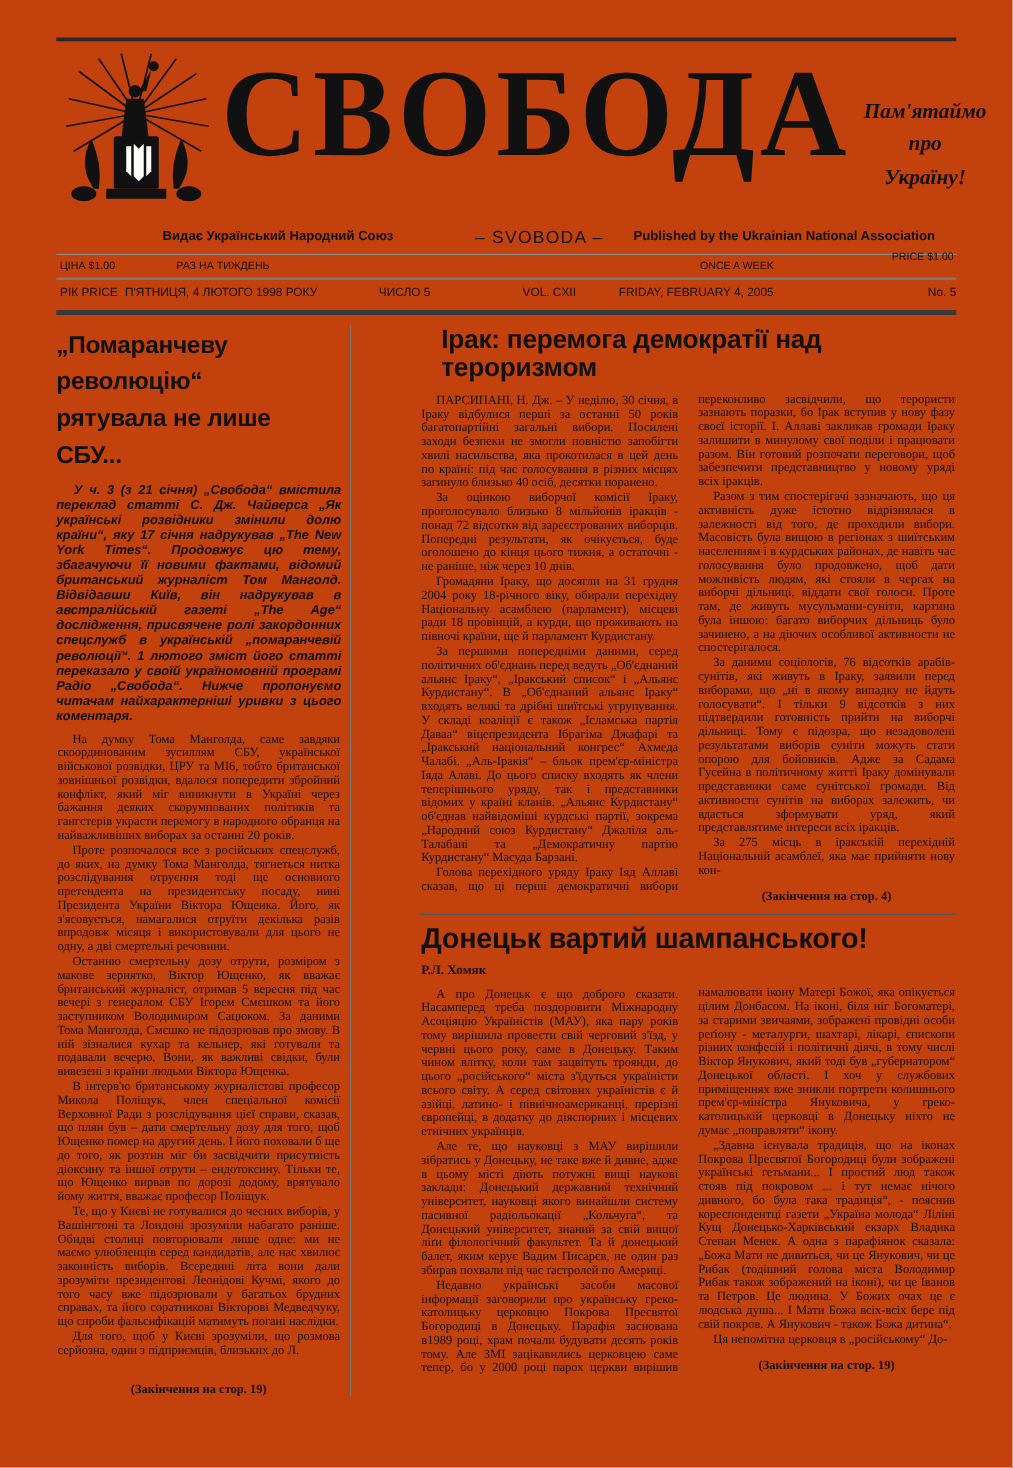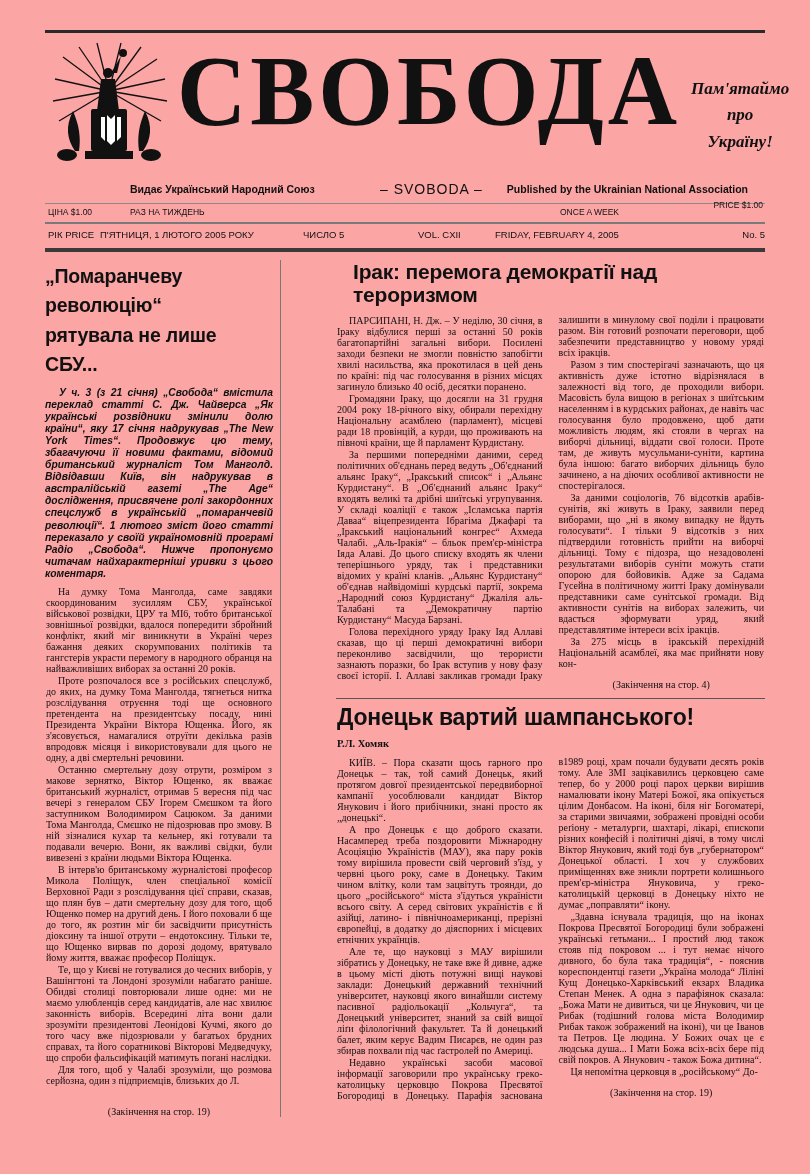--- a/index.html
+++ b/index.html
@@ -1,18 +1,18 @@
 <!DOCTYPE html>
 <html lang="uk"><head>
 <meta charset="utf-8">
 <style>
   html,body{margin:0;padding:0;background:#e8e8e4;}
   .page{
     position:relative;width:810px;height:1174px;margin:0 auto;
-    background:#fca5a5;color:#111;overflow:hidden;
+    background:#c2410c;color:#111;overflow:hidden;
     font-family:"Liberation Serif", serif;
   }
   .inner{position:relative;width:720px;margin:0 auto;padding-top:30px;}
   .rule{border:0;margin:0;}
   .rule.top{border-top:3px solid #2a2a2a;}
   .rule.thin{border-top:1px solid #8a8a8a;}
   .rule.thin2{border-top:2px solid #7a7a7a;}
   .rule.thick{border-top:4px solid #3a3a3a;}
   .rule.mid{border-top:1px solid #555;margin:8px 0 6px 0;}
 
@@ -27,21 +27,21 @@
     font-family:"Liberation Serif", serif;font-style:italic;font-weight:bold;
     font-size:17px;line-height:1.55;margin-top:37px;}
   .publisher-row{position:relative;height:16px;font-family:"Liberation Sans", sans-serif;
     font-size:10.5px;font-weight:bold;margin-top:2px;margin-bottom:4px;}
   .publisher-row .pub-uk{position:absolute;left:85px;top:0;}
   .publisher-row .pub-mid{position:absolute;left:335px;top:-2px;font-weight:normal;font-size:14px;letter-spacing:1px;}
   .publisher-row .pub-en{position:absolute;right:17px;top:0;}
 
   .info-row{position:relative;height:15px;font-family:"Liberation Sans", sans-serif;font-size:8.5px;padding-top:3px;}
   .info-row .cina{position:absolute;left:3px;}
-  .info-row .raz{position:absolute;left:85px;}
+  .info-row .raz{position:absolute;left:96px;}
   .info-row .once{position:absolute;left:515px;}
   .info-row .price{position:absolute;right:2px;top:-4px;}
 
   .date-row{position:relative;height:19px;font-family:"Liberation Sans", sans-serif;font-size:9.5px;padding-top:5px;}
   .date-row .rik{position:absolute;left:3px;}
   .date-row .dateuk{position:absolute;left:55px;}
   .date-row .chyslo{position:absolute;left:258px;}
   .date-row .vol{position:absolute;left:373px;}
   .date-row .dateen{position:absolute;left:450px;}
   .date-row .no{position:absolute;right:0;}
@@ -49,21 +49,21 @@
   
   .content{display:flex;margin-top:8px;gap:48px;}
   .left-article{width:236px;flex:0 0 236px;border-right:1px solid #777;padding-right:7px;box-sizing:border-box;}
   .right-col{flex:1;padding-left:7px;min-width:0;}
 
   .orange-headline{font-family:"Liberation Sans", sans-serif;font-weight:bold;
     font-size:19.5px;line-height:1.5;margin:2px 0 8px 0;letter-spacing:-0.2px;}
   .intro-p{font-family:"Liberation Sans", sans-serif;font-weight:bold;font-style:italic;
     font-size:10.3px;line-height:1.17;text-align:justify;text-indent:14px;margin:0 0 6px 0;}
   .body-p{font-size:10px;line-height:1.1;text-align:justify;text-indent:12px;margin:1px;}
-  .cont{font-size:10px;font-weight:normal;text-align:center;margin:20px 0 0 0;}
+  .cont{font-size:10px;font-weight:bold;text-align:center;margin:20px 0 0 0;}
 
   .iraq-headline{font-family:"Liberation Sans", sans-serif;font-weight:bold;
     font-size:21px;line-height:1.1;margin:0 0 8px 17px;letter-spacing:-0.2px;}
   .don-headline{font-family:"Liberation Sans", sans-serif;font-weight:bold;
     font-size:23px;line-height:1.1;margin:2px 0 8px 1px;letter-spacing:-0.2px;}
   .byline{font-size:10.5px;font-weight:bold;margin:0 0 7px 1px;}
   .cols{column-count:2;column-gap:14px;}
   .cols .cont{margin-top:10px;}
 </style>
 </head>
@@ -129,21 +129,21 @@
       <span class="cina">ЦІНА $1.00</span>
       <span class="raz">РАЗ НА ТИЖДЕНЬ</span>
       <span class="once">ONCE A WEEK</span>
       <span class="price">PRICE $1.00</span>
     </div>
 
     <hr class="rule thin2">
 
     <div class="date-row">
       <span class="rik">РІК PRICE</span>
-      <span class="dateuk">П'ЯТНИЦЯ, 1 ЛЮТОГО 2005 РОКУ</span>
+      <span class="dateuk">П'ЯТНИЦЯ, 4 ЛЮТОГО 1998 РОКУ</span>
       <span class="chyslo">ЧИСЛО 5</span>
       <span class="vol">VOL. CXII</span>
       <span class="dateen">FRIDAY, FEBRUARY 4, 2005</span>
       <span class="no">No. 5</span>
     </div>
 
     <hr class="rule thick">
 
     <main class="content">
 
@@ -152,51 +152,51 @@
           <span>„Помаранчеву революцію“</span><br>
           <span>рятувала не лише СБУ...</span>
         </h2>
         <p class="intro-p">У ч. 3 (з 21 січня) „Свобода“ вмістила переклад статті С. Дж. Чайверса „Як українські розвідники змінили долю країни“, яку 17 січня надрукував „The New York Times“. Продовжує цю тему, збагачуючи її новими фактами, відомий британський журналіст Том Манголд. Відвідавши Київ, він надрукував в австралійській газеті „The Age“ дослідження, присвячене ролі закордонних спецслужб в українській „помаранчевій революції“. 1 лютого зміст його статті переказало у своїй україномовній програмі Радіо „Свобода“. Нижче пропонуємо читачам найхарактерніші уривки з цього коментаря.</p>
         <div>
             <p class="body-p">На думку Тома Манголда, саме завдяки скоординованим зусиллям СБУ, української військової розвідки, ЦРУ та МІ6, тобто британської зовнішньої розвідки, вдалося попередити збройний конфлікт, який міг виникнути в Україні через бажання деяких скорумпованих політиків та гангстерів украсти перемогу в народного обранця на найважливіших виборах за останні 20 років.</p>
             <p class="body-p">Проте розпочалося все з російських спецслужб, до яких, на думку Тома Манголда, тягнеться нитка розслідування отруєння тоді ще основного претендента на президентську посаду, нині Президента України Віктора Ющенка. Його, як з'ясовується, намагалися отруїти декілька разів впродовж місяця і використовували для цього не одну, а дві смертельні речовини.</p>
             <p class="body-p">Останню смертельну дозу отрути, розміром з макове зернятко, Віктор Ющенко, як вважає британський журналіст, отримав 5 вересня під час вечері з генералом СБУ Ігорем Смєшком та його заступником Володимиром Сацюком. За даними Тома Манголда, Смєшко не підозрював про змову. В ній зізналися кухар та кельнер, які готували та подавали вечерю. Вони, як важливі свідки, були вивезені з країни людьми Віктора Ющенка.</p>
             <p class="body-p">В інтерв'ю британському журналістові професор Микола Поліщук, член спеціальної комісії Верховної Ради з розслідування цієї справи, сказав, що плян був – дати смертельну дозу для того, щоб Ющенко помер на другий день. І його поховали б ще до того, як розтин міг би засвідчити присутність діоксину та іншої отрути – ендотоксину. Тільки те, що Ющенко вирвав по дорозі додому, врятувало йому життя, вважає професор Поліщук.</p>
             <p class="body-p">Те, що у Києві не готувалися до чесних виборів, у Вашінгтоні та Лондоні зрозуміли набагато раніше. Обидві столиці повторювали лише одне: ми не маємо улюбленців серед кандидатів, але нас хвилює законність виборів. Всередині літа вони дали зрозуміти президентові Леонідові Кучмі, якого до того часу вже підозрювали у багатьох брудних справах, та його соратникові Вікторові Медведчуку, що спроби фальсифікацій матимуть погані наслідки.</p>
-            <p class="body-p">Для того, щоб у Чалабі зрозуміли, що розмова серйозна, один з підприємців, близьких до Л.</p>
+            <p class="body-p">Для того, щоб у Києві зрозуміли, що розмова серйозна, один з підприємців, близьких до Л.</p>
           </div>
         <p class="cont">(Закінчення на стор. 19)</p>
       </section>
 
       <section class="right-col">
 
         <article>
           <h2 class="iraq-headline">Ірак: перемога демократії над тероризмом</h2>
           <div class="cols">
             <div>
                 <p class="body-p">ПАРСИПАНІ, Н. Дж. – У неділю, 30 січня, в Іраку відбулися перші за останні 50 років багатопартійні загальні вибори. Посилені заходи безпеки не змогли повністю запобігти хвилі насильства, яка прокотилася в цей день по країні: під час голосування в різних місцях загинуло близько 40 осіб, десятки поранено.</p>
+                <p class="body-p">За оцінкою виборчої комісії Іраку, проголосувало близько 8 мільйонів іракців - понад 72 відсотки від зареєстрованих виборців. Попередні результати, як очікується, буде оголошено до кінця цього тижня, а остаточні - не раніше, ніж через 10 днів.</p>
                 <p class="body-p">Громадяни Іраку, що досягли на 31 грудня 2004 року 18-річного віку, обирали перехідну Національну асамблею (парламент), місцеві ради 18 провінцій, а курди, що проживають на півночі країни, ще й парламент Курдистану.</p>
                 <p class="body-p">За першими попередніми даними, серед політичних об'єднань перед ведуть „Об'єднаний альянс Іраку“, „Іракський список“ і „Альянс Курдистану“. В „Об'єднаний альянс Іраку“ входять великі та дрібні шиїтські угрупування. У складі коаліції є також „Ісламська партія Даваа“ віцепрезидента Ібрагіма Джафарі та „Іракський національний конгрес“ Ахмеда Чалабі. „Аль-Іракія“ – бльок прем'єр-міністра Іяда Алаві. До цього списку входять як члени теперішнього уряду, так і представники відомих у країні кланів. „Альянс Курдистану“ об'єднав найвідоміші курдські партії, зокрема „Народний союз Курдистану“ Джаліля аль-Талабані та „Демократичну партію Курдистану“ Масуда Барзані.</p>
                 <p class="body-p">Голова перехідного уряду Іраку Іяд Аллаві сказав, що ці перші демократичні вибори переконливо засвідчили, що терористи зазнають поразки, бо Ірак вступив у нову фазу своєї історії. І. Аллаві закликав громади Іраку залишити в минулому свої поділи і працювати разом. Він готовий розпочати переговори, щоб забезпечити представництво у новому уряді всіх іракців.</p>
                 <p class="body-p">Разом з тим спостерігачі зазначають, що ця активність дуже істотно відрізнялася в залежності від того, де проходили вибори. Масовість була вищою в регіонах з шиїтським населенням і в курдських районах, де навіть час голосування було продовжено, щоб дати можливість людям, які стояли в чергах на виборчі дільниці, віддати свої голоси. Проте там, де живуть мусульмани-суніти, картина була іншою: багато виборчих дільниць було зачинено, а на діючих особливої активности не спостерігалося.</p>
                 <p class="body-p">За даними соціологів, 76 відсотків арабів-сунітів, які живуть в Іраку, заявили перед виборами, що „ні в якому випадку не йдуть голосувати“. І тільки 9 відсотків з них підтвердили готовність прийти на виборчі дільниці. Тому є підозра, що незадоволені результатами виборів суніти можуть стати опорою для бойовиків. Адже за Садама Гусейна в політичному житті Іраку домінували представники саме сунітської громади. Від активности сунітів на виборах залежить, чи вдасться зформувати уряд, який представлятиме інтереси всіх іракців.</p>
                 <p class="body-p">За 275 місць в іракській перехідній Національній асамблеї, яка має прийняти нову кон-</p>
               </div>
             <p class="cont">(Закінчення на стор. 4)</p>
           </div>
         </article>
 
         <hr class="rule mid">
 
         <article>
           <h2 class="don-headline">Донецьк вартий шампанського!</h2>
           <div class="byline">Р.Л. Хомяк</div>
           <div class="cols">
             <div>
-                <p class="body-p">КИЇВ. – Пора сказати щось гарного про Донецьк – так, той самий Донецьк, який протягом довгої президентської передвиборної кампанії уособлювали кандидат Віктор Янукович і його прибічники, знані просто як „донецькі“.</p>
                 <p class="body-p">А про Донецьк є що доброго сказати. Насамперед треба поздоровити Міжнародну Асоціяцію Україністів (МАУ), яка пару років тому вирішила провести свій черговий з'їзд, у червні цього року, саме в Донецьку. Таким чином влітку, коли там зацвітуть троянди, до цього „російського“ міста з'їдуться україністи всього світу. А серед світових україністів є й азійці, латино- і північноамериканці, прерізні європейці, в додатку до діяспорних і місцевих етнічних українців.</p>
                 <p class="body-p">Але те, що науковці з МАУ вирішили зібратись у Донецьку, не таке вже й дивне, адже в цьому місті діють потужні вищі наукові заклади: Донецький державний технічний університет, науковці якого винайшли систему пасивної радіольокації „Кольчуга“, та Донецький університет, знаний за свій вищої ліґи філологічний факультет. Та й донецький балет, яким керує Вадим Писарєв, не один раз збирав похвали під час ґастролей по Америці.</p>
                 <p class="body-p">Недавно українські засоби масової інформації заговорили про українську греко-католицьку церковцю Покрова Пресвятої Богородиці в Донецьку. Парафія заснована в1989 році, храм почали будувати десять років тому. Але ЗМІ зацікавились церковцею саме тепер, бо у 2000 році парох церкви вирішив намалювати ікону Матері Божої, яка опікується цілим Донбасом. На іконі, біля ніг Богоматері, за старими звичаями, зображені провідні особи реґіону - металурги, шахтарі, лікарі, єпископи різних конфесій і політичні діячі, в тому числі Віктор Янукович, який тоді був „губернатором“ Донецької області. І хоч у службових приміщеннях вже зникли портрети колишнього прем'єр-міністра Януковича, у греко-католицькій церковці в Донецьку ніхто не думає „поправляти“ ікону.</p>
                 <p class="body-p">„Здавна існувала традиція, що на іконах Покрова Пресвятої Богородиці були зображені українські гетьмани... І простий люд також стояв під покровом ... і тут немає нічого дивного, бо була така традиція“, - пояснив кореспондентці газети „Україна молода“ Ліліні Кущ Донецько-Харківський екзарх Владика Степан Менек. А одна з парафіянок сказала: „Божа Мати не дивиться, чи це Янукович, чи це Рибак (тодішний голова міста Володимир Рибак також зображений на іконі), чи це Іванов та Петров. Це людина. У Божих очах це є людська душа... І Мати Божа всіх-всіх бере під свій покров. А Янукович - також Божа дитина“.</p>
                 <p class="body-p">Ця непомітна церковця в „російському“ До-</p>
               </div>
             <p class="cont">(Закінчення на стор. 19)</p>
           </div>
         </article>
 

